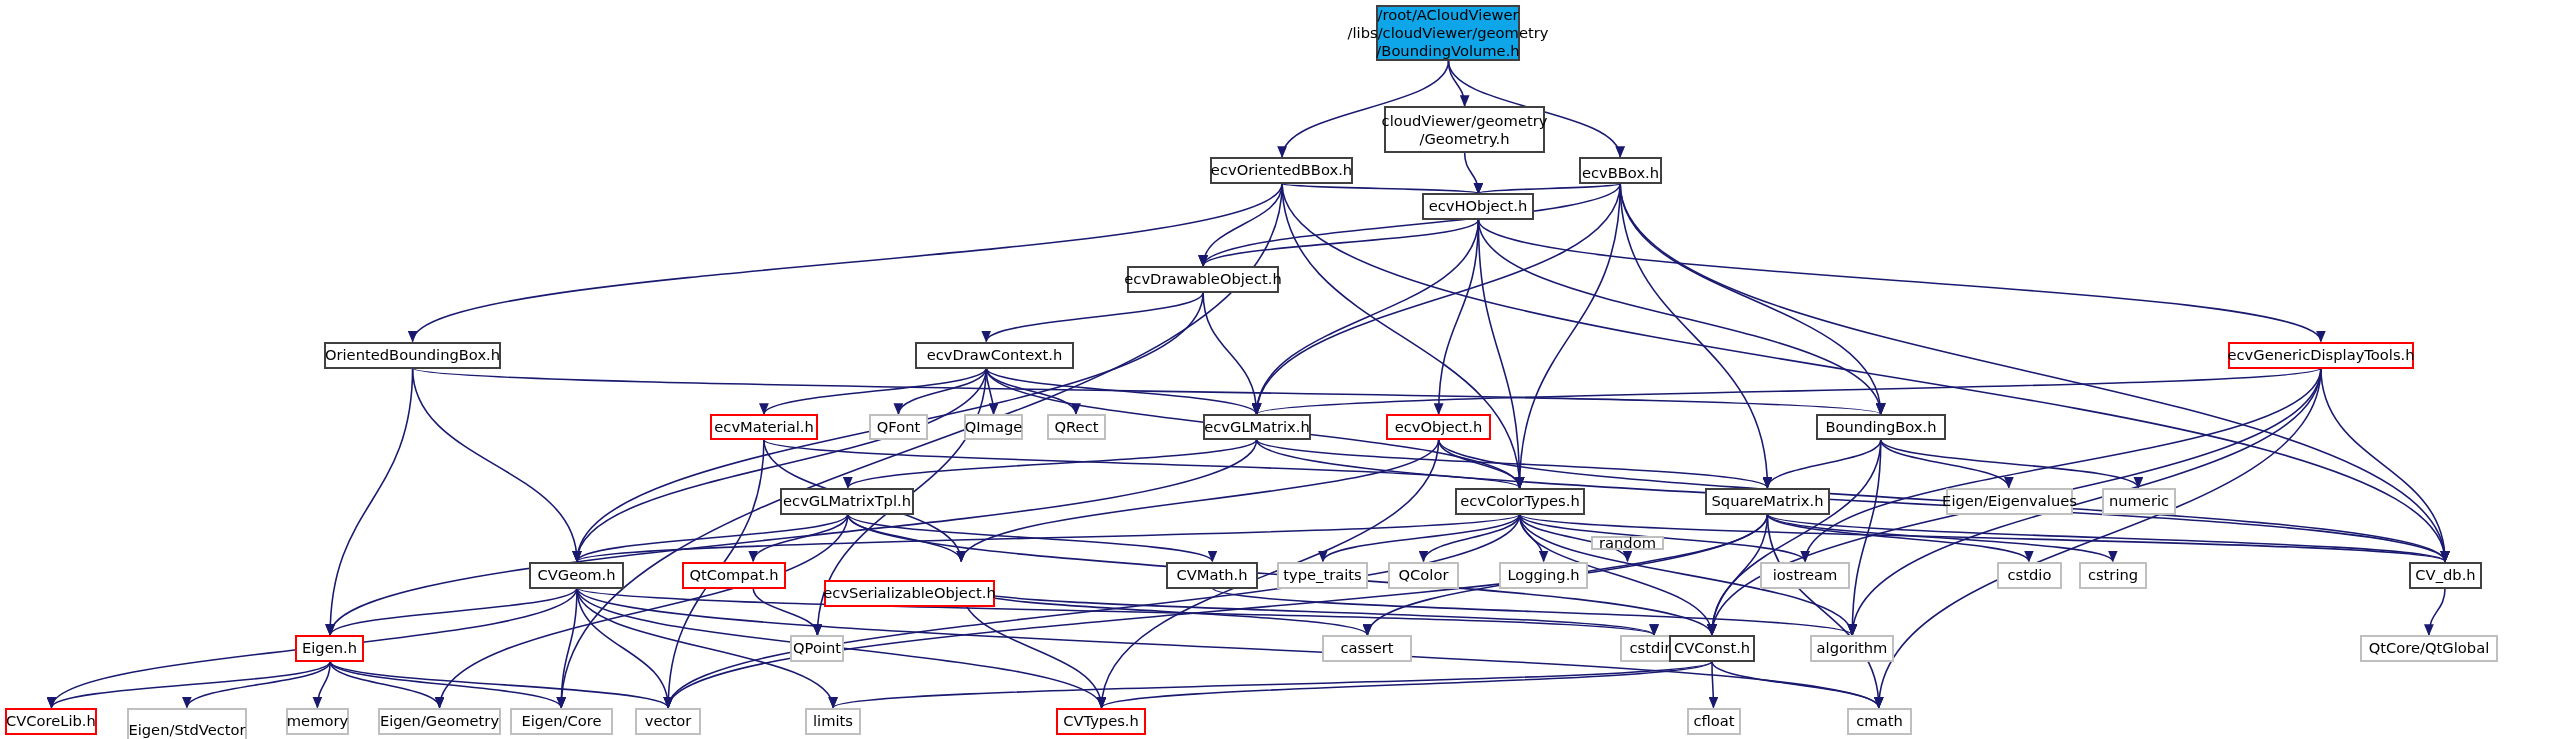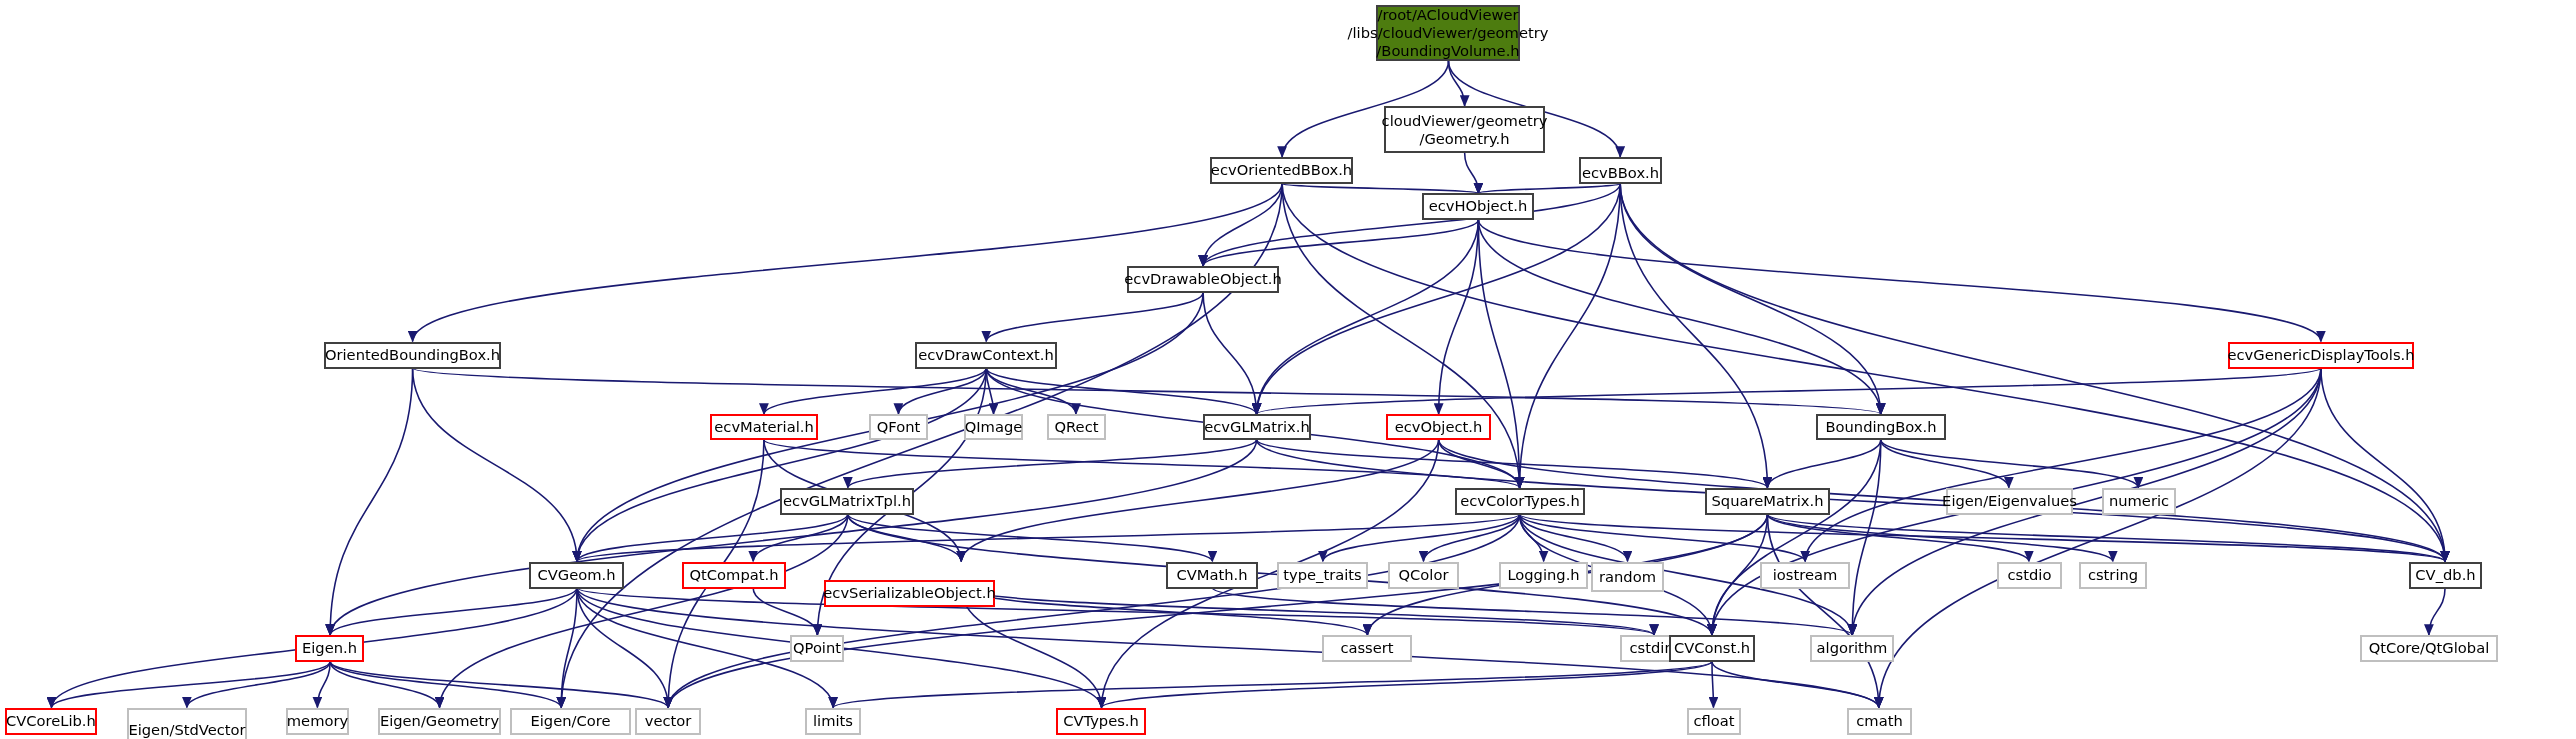--- a/index.html
+++ b/index.html
@@ -2,21 +2,21 @@
 <html><head>
 <meta charset="utf-8">
 <style>
   html,body{margin:0;padding:0;background:#fff;}
   #canvas{position:relative;width:2576px;height:739px;overflow:hidden;background:#fff;font-family:"DejaVu Sans","Liberation Sans",sans-serif;}
   svg#edges{position:absolute;left:0;top:0;}
   .node{position:absolute;box-sizing:border-box;display:flex;align-items:center;justify-content:center;text-align:center;font-size:14.7px;line-height:17.7px;color:#000;background:#fff;white-space:nowrap;cursor:pointer;}
   .node.normal{border:2px solid #404040;}
   .node.red{border:2px solid #ff0000;}
   .node.sys{border:2px solid #bfbfbf;}
-  .node.root{border:2px solid #404040;background:#4d7c0f;}
+  .node.root{border:2px solid #404040;background:#0ea5e9;}
   .node span{display:block;}
 </style>
 </head>
 <body>
 
 <div id="canvas">
   <svg id="edges" width="2576" height="739" viewBox="0 0 2624 753">
     <defs>
       <marker id="arrow" markerWidth="12" markerHeight="10" refX="11" refY="5" orient="auto" markerUnits="userSpaceOnUse">
         <path d="M0,0 L12,5 L0,10 z" fill="#191970"></path>
@@ -161,21 +161,21 @@
       <div class="node normal" style="left: 1127px; top: 266px; width: 152px; height: 26.5px;">
         <div>
           <span>ecvDrawableObject.h</span>
         </div>
       </div>
       <div class="node normal" style="left: 324px; top: 342px; width: 177px; height: 26.5px;">
         <div>
           <span>OrientedBoundingBox.h</span>
         </div>
       </div>
-      <div class="node normal" style="left: 915px; top: 342px; width: 142px; height: 26.5px;">
+      <div class="node normal" style="left: 915px; top: 342px; width: 159px; height: 26.5px;">
         <div>
           <span>ecvDrawContext.h</span>
         </div>
       </div>
       <div class="node red" style="left: 2228px; top: 342px; width: 186px; height: 26.5px;">
         <div>
           <span>ecvGenericDisplayTools.h</span>
         </div>
       </div>
       <div class="node red" style="left: 710px; top: 414px; width: 108px; height: 25.5px;">
@@ -266,21 +266,21 @@
       <div class="node sys" style="left: 1388px; top: 562px; width: 71px; height: 26.5px;">
         <div>
           <span>QColor</span>
         </div>
       </div>
       <div class="node sys" style="left: 1499px; top: 562px; width: 89px; height: 26.5px;">
         <div>
           <span>Logging.h</span>
         </div>
       </div>
-      <div class="node sys" style="left: 1591px; top: 562px; width: 73px; height: 30px;">
+      <div class="node sys" style="left: 1591px; top: 536px; width: 73px; height: 14px;">
         <div>
           <span>random</span>
         </div>
       </div>
       <div class="node sys" style="left: 1760px; top: 562px; width: 90px; height: 26.5px;">
         <div>
           <span>iostream</span>
         </div>
       </div>
       <div class="node sys" style="left: 1997px; top: 562px; width: 65px; height: 26.5px;">
@@ -346,21 +346,21 @@
       <div class="node sys" style="left: 286px; top: 708px; width: 63px; height: 26.5px;">
         <div>
           <span>memory</span>
         </div>
       </div>
       <div class="node sys" style="left: 378px; top: 708px; width: 123px; height: 26.5px;">
         <div>
           <span>Eigen/Geometry</span>
         </div>
       </div>
-      <div class="node sys" style="left: 510px; top: 708px; width: 121px; height: 26.5px;">
+      <div class="node sys" style="left: 510px; top: 708px; width: 103px; height: 26.5px;">
         <div>
           <span>Eigen/Core</span>
         </div>
       </div>
       <div class="node sys" style="left: 635px; top: 708px; width: 66px; height: 26.5px;">
         <div>
           <span>vector</span>
         </div>
       </div>
       <div class="node sys" style="left: 805px; top: 708px; width: 56px; height: 26.5px;">

